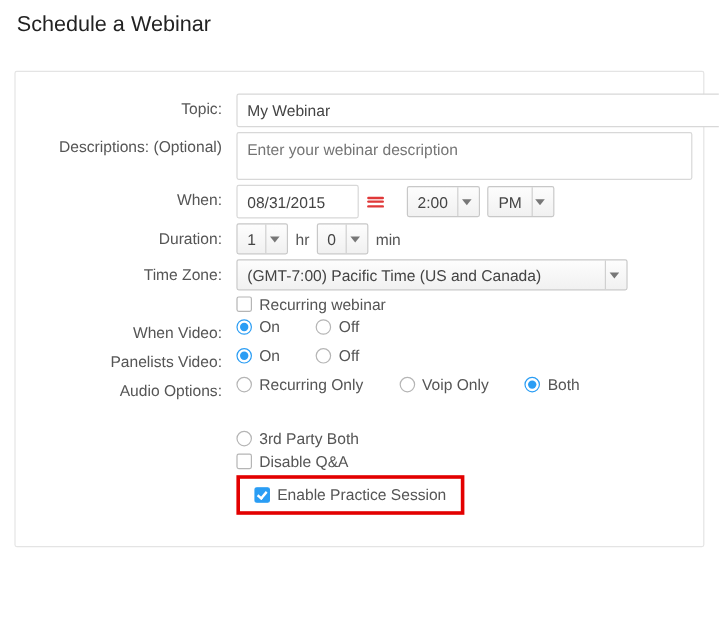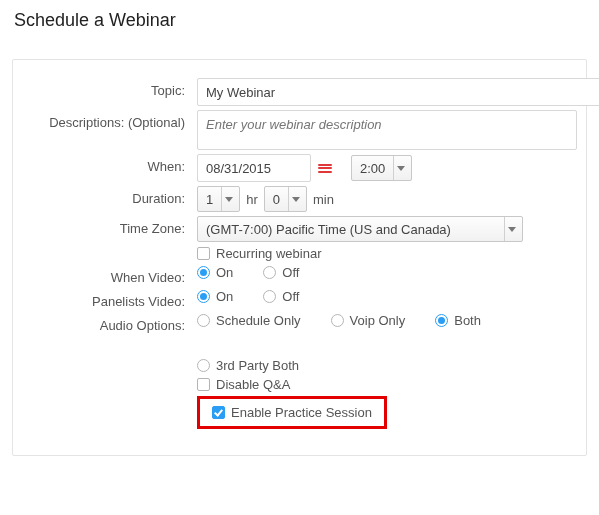--- a/index.html
+++ b/index.html
@@ -60,23 +60,22 @@
   textarea.text {
     width: 380px;
     height: 40px;
     border: 1px solid #d8d8d8;
     border-radius: 2px;
     padding: 6px 8px;
     font-size: 13px;
     color: #888;
     resize: none;
     font-family: inherit;
-    font-style: italic;
-  }
-  .date-input { width: 114px; }
+  }
+  .date-input { width: 102px; }
   .cal-icon {
     display:inline-flex;flex-direction:column;justify-content:center;
     width:16px;height:16px;gap:1.5px;padding:1px 1px;
   }
   .cal-icon span{height:2px;background:#e03838;display:block;border-radius:1px;}
   .select {
     display:inline-flex;align-items:center;gap:4px;
     height:26px;border:1px solid #c8c8c8;border-radius:2px;
     padding:0 4px 0 8px;background:linear-gradient(#fdfdfd,#f1f1f1);
     font-size:13px;color:#444;cursor:pointer;
@@ -143,20 +142,24 @@
         <span class="cal-icon">
             <span></span>
             <span></span>
             <span></span>
           </span>
         <span style="width:6px"></span>
         <div class="select">
           <span>2:00</span>
           <span class="chev"></span>
         </div>
+        <div class="select">
+          <span>PM</span>
+          <span class="chev"></span>
+        </div>
       </div>
     </div>
 
     <div class="row">
       <div class="lbl">Duration:</div>
       <div class="ctl">
         <div class="select">
           <span>1</span>
           <span class="chev"></span>
         </div>
@@ -215,21 +218,21 @@
           <span>Off</span>
         </label>
       </div>
     </div>
 
     <div class="row">
       <div class="lbl">Audio Options:</div>
       <div class="ctl radio-group">
         <label class="radio">
           <span class="dot"></span>
-          <span>Schedule Only</span>
+          <span>Recurring Only</span>
         </label>
         <label class="radio">
           <span class="dot"></span>
           <span>Voip Only</span>
         </label>
         <label class="radio sel">
           <span class="dot"></span>
           <span>Both</span>
         </label>
         <label class="radio">

